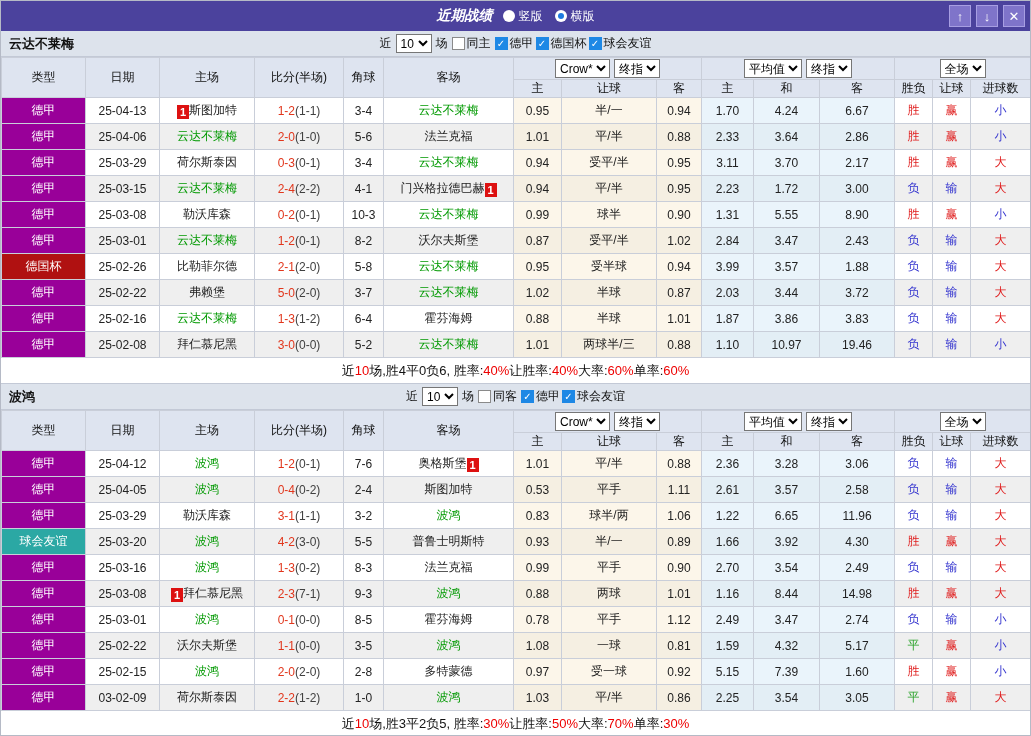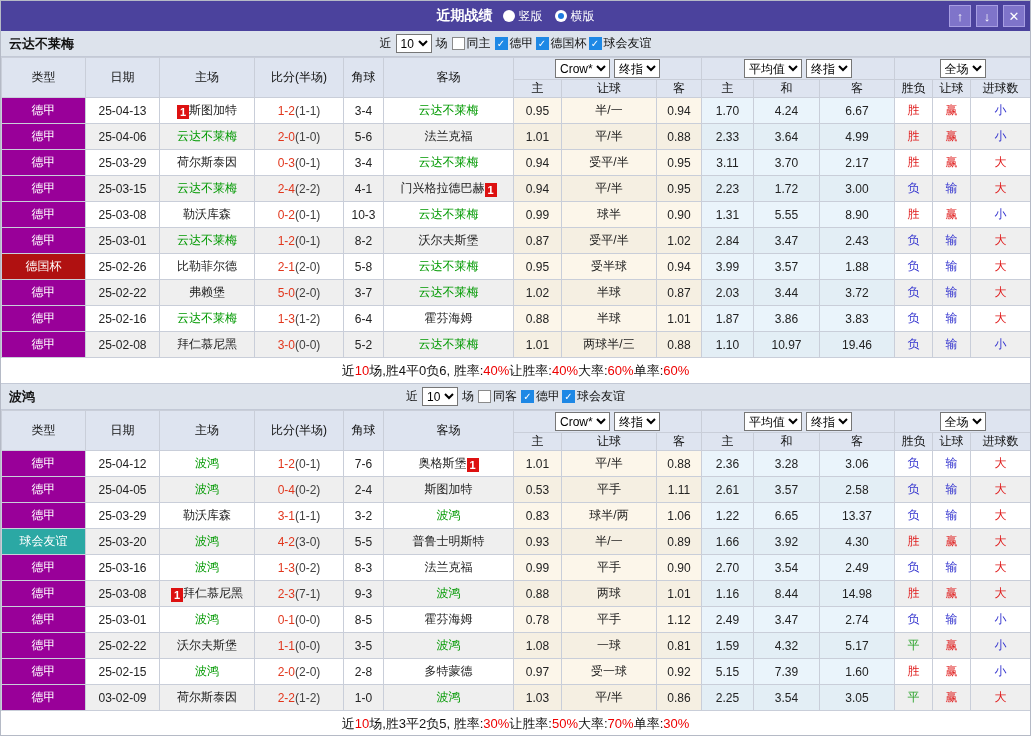--- a/index.html
+++ b/index.html
@@ -3,21 +3,21 @@
 <meta charset="utf-8">
 <style>
   * { box-sizing: border-box; margin: 0; padding: 0; }
   html,body { background:#fff; }
   body { width:1031px; font-family:"Liberation Sans","DejaVu Sans",sans-serif; }
   .app { width:1031px; height:736px; border:1px solid #b5bac6; background:#fff; overflow:hidden; }
 
   
   .titlebar { height:30px; background:#4b429d; position:relative; display:flex; align-items:center; }
   .title-center { position:absolute; left:0; right:0; top:0; bottom:0; display:flex; justify-content:center; align-items:center; gap:10px; color:#fff; }
-  .title-text { font-weight:bold; font-size:14px; }
+  .title-text { font-weight:bold; font-size:14px;font-style:italic; }
   .radio-group { display:flex; align-items:center; gap:12px; font-size:12px; }
   .radio-group label { display:flex; align-items:center; gap:4px; cursor:pointer; }
   .radio { width:12px; height:12px; border-radius:50%; background:#fff; display:inline-block; position:relative; }
   .radio.sel::after { content:""; position:absolute; left:3px; top:3px; width:6px; height:6px; border-radius:50%; background:#1e7be0; }
   .tb-btns { margin-left:auto; display:flex; gap:5px; padding-right:5px; z-index:2; }
   .tb-btn { width:22px; height:22px; background:#7f74ca; border:1px solid #a79ee2; color:#fff; font-weight:bold; font-size:13px; display:flex; align-items:center; justify-content:center; cursor:pointer; }
 
   
   .filter-row { height:26px; background:#dde3ec; border-bottom:1px solid #c3c9d6; position:relative; display:flex; align-items:center; justify-content:center; font-size:12px; color:#111; }
   .team-name { position:absolute; left:8px; font-weight:bold; font-size:13px; }
@@ -181,21 +181,21 @@
               <td>25-04-06</td>
               <td><span class="self">云达不莱梅</span></td>
               <td><span class="ft">2-0</span><span class="ht">(1-0)</span></td>
               <td>5-6</td>
               <td><span>法兰克福</span></td>
               <td class="c1">1.01</td>
               <td class="c1">平/半</td>
               <td class="c1">0.88</td>
               <td class="c2">2.33</td>
               <td class="c2">3.64</td>
-              <td class="c2">4.99</td>
+              <td class="c2">2.86</td>
               <td style="color: rgb(224, 32, 32);">胜</td>
               <td style="color: rgb(224, 32, 32);">赢</td>
               <td style="color: rgb(53, 53, 207);">小</td>
             </tr>
             <tr>
               <td class="type" style="background: rgb(153, 0, 153);">德甲</td>
               <td>25-03-29</td>
               <td><span>荷尔斯泰因</span></td>
               <td><span class="ft">0-3</span><span class="ht">(0-1)</span></td>
               <td>3-4</td>
@@ -456,21 +456,21 @@
               <td>25-03-29</td>
               <td><span>勒沃库森</span></td>
               <td><span class="ft">3-1</span><span class="ht">(1-1)</span></td>
               <td>3-2</td>
               <td><span class="self">波鸿</span></td>
               <td class="c1">0.83</td>
               <td class="c1">球半/两</td>
               <td class="c1">1.06</td>
               <td class="c2">1.22</td>
               <td class="c2">6.65</td>
-              <td class="c2">13.37</td>
+              <td class="c2">11.96</td>
               <td style="color: rgb(53, 53, 207);">负</td>
               <td style="color: rgb(53, 53, 207);">输</td>
               <td style="color: rgb(224, 32, 32);">大</td>
             </tr>
             <tr class="alt">
               <td class="type" style="background: rgb(43, 168, 164);">球会友谊</td>
               <td>25-03-20</td>
               <td><span class="self">波鸿</span></td>
               <td><span class="ft">4-2</span><span class="ht">(3-0)</span></td>
               <td>5-5</td>

